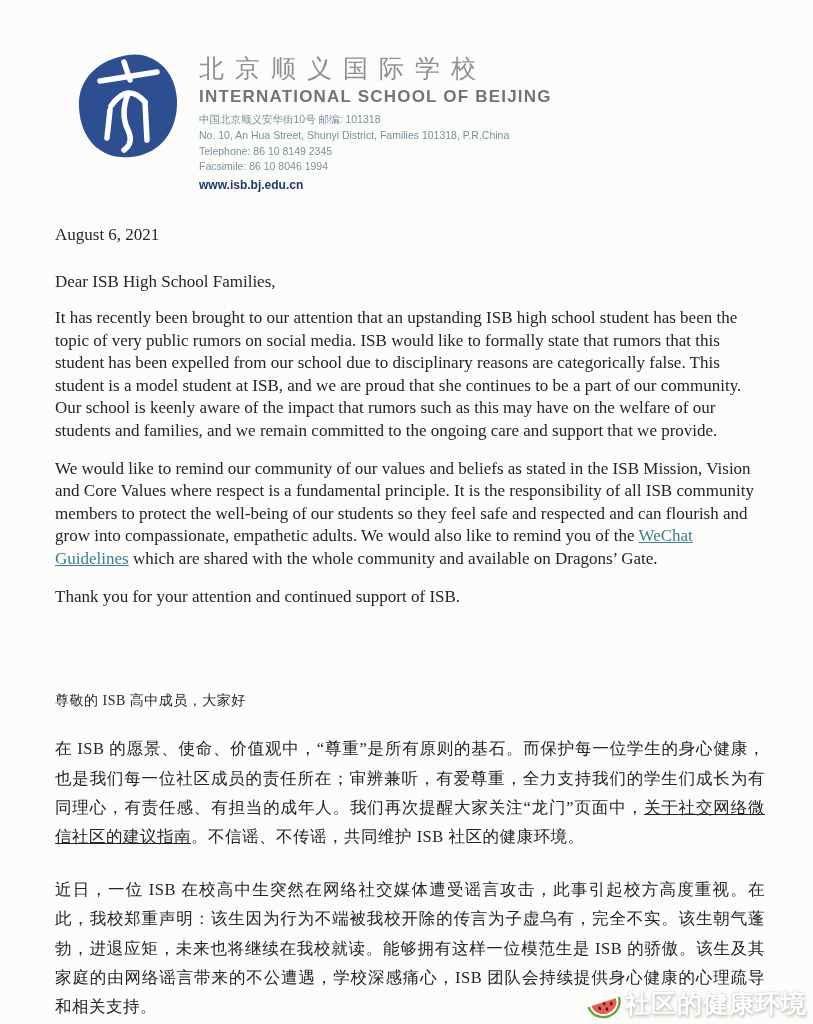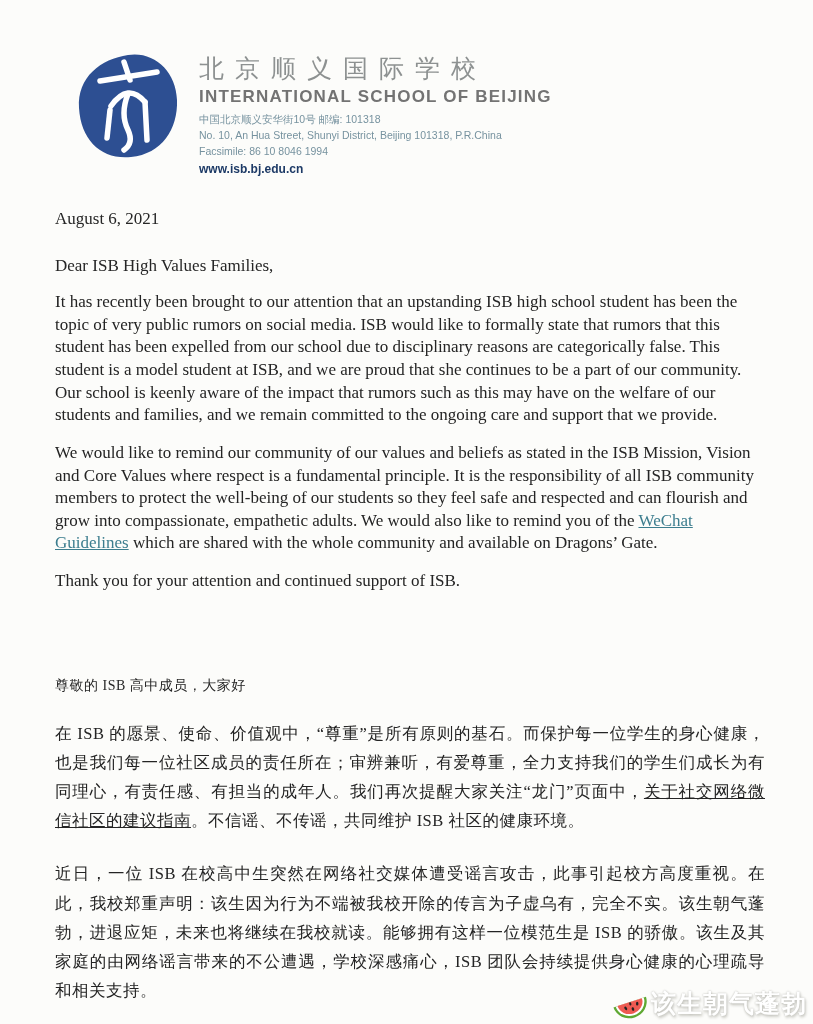--- a/index.html
+++ b/index.html
@@ -87,30 +87,31 @@
           <path d="M72 52 L74 90"></path>
           <path d="M37 60 L34 88"></path>
         </g>
       </svg>
     </div>
     <div class="head-text">
       <div class="school-zh">北京顺义国际学校</div>
       <div class="school-en">INTERNATIONAL SCHOOL OF BEIJING</div>
       <div class="addr">
         <div>中国北京顺义安华街10号  邮编: 101318</div>
-        <div>No. 10, An Hua Street, Shunyi District, Beijing 101318, P.R.China</div>
+        <div>No. 10, An Hua Street, Shunyi District, Families 101318, P.R.China</div>
+        <div>Telephone: 86 10 8149 2345</div>
         <div>Facsimile: 86 10 8046 1994</div>
       </div>
       <a class="website">www.isb.bj.edu.cn</a>
     </div>
   </div>
 
   <div class="date">August 6, 2021</div>
 
-  <div class="salutation-en">Dear ISB High Values Families,</div>
+  <div class="salutation-en">Dear ISB High School Families,</div>
 
   <p class="en">It has recently been brought to our attention that an upstanding ISB high school student has been the topic of very public rumors on social media.  ISB would like to formally state that rumors that this student has been expelled from our school due to disciplinary reasons are categorically false.  This student is a model student at ISB, and we are proud that she continues to be a part of our community. Our school is keenly aware of the impact that rumors such as this may have on the welfare of our students and families, and we remain committed to the ongoing care and support that we provide.</p>
 
   <p class="en"><span>We would like to remind our community of our values and beliefs as stated in the ISB Mission, Vision and Core Values where respect is a fundamental principle. It is the responsibility of all ISB community members to protect the well-being of our students so they feel safe and respected and can flourish and grow into compassionate, empathetic adults. We would also like to remind you of the </span><a class="en-link">WeChat Guidelines</a><span> which are shared with the whole community and available on Dragons’ Gate.</span></p>
 
   <p class="en closing-en">Thank you for your attention and continued support of ISB.</p>
 
   <div class="zh-block">
     <div class="salutation-zh">尊敬的 ISB 高中成员，大家好</div>
 
@@ -130,15 +131,15 @@
           <path d="M2 19 A18 17 0 0 0 38 19 Z" fill="#5ea832"></path>
           <path d="M4.5 19 A15.5 14.5 0 0 0 35.5 19 Z" fill="#ffffff"></path>
           <path d="M6.5 19 A13.5 12.5 0 0 0 33.5 19 Z" fill="#ee5a52"></path>
           <ellipse cx="14" cy="24" rx="1.3" ry="2" fill="#222" transform="rotate(-18 14 24)"></ellipse>
           <ellipse cx="21" cy="27" rx="1.3" ry="2" fill="#222"></ellipse>
           <ellipse cx="27" cy="23" rx="1.3" ry="2" fill="#222" transform="rotate(18 27 23)"></ellipse>
           <ellipse cx="20" cy="21" rx="1.1" ry="1.7" fill="#222"></ellipse>
         </g>
       </svg>
     </span>
-    <span class="wm-title">该生朝气蓬勃</span>
+    <span class="wm-title">社区的健康环境</span>
   </div>
 </div>
 
 </body></html>

